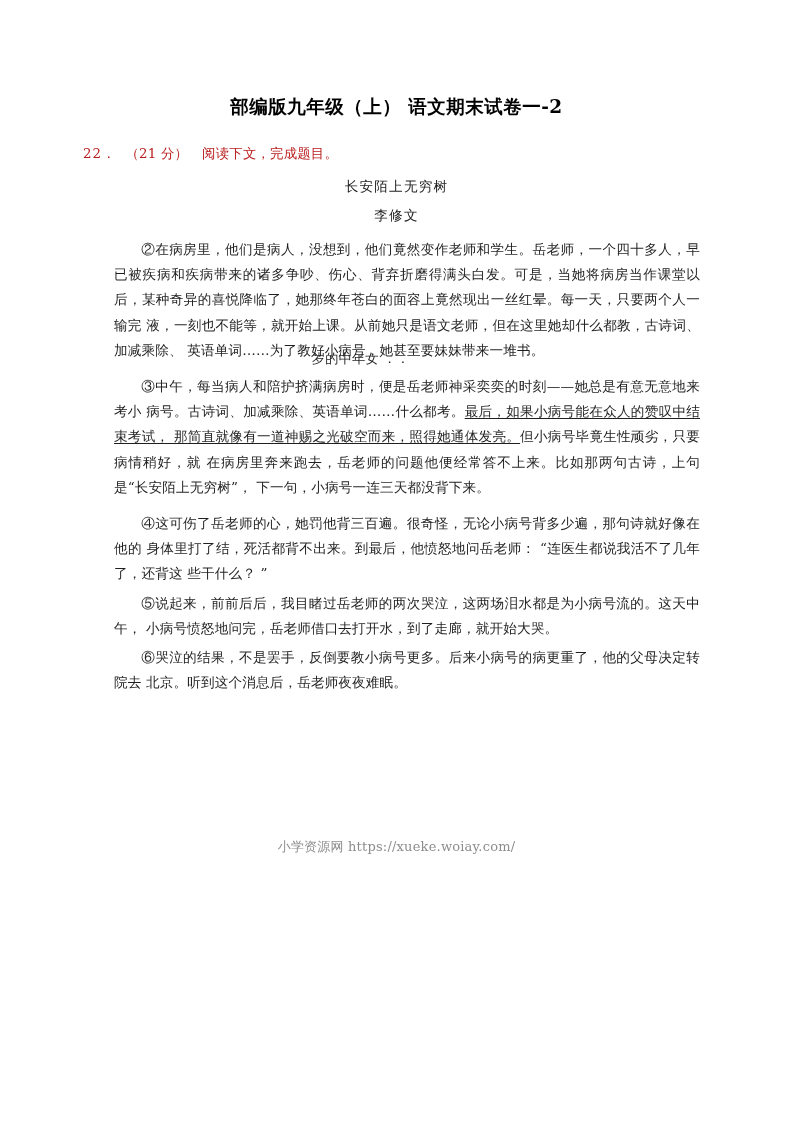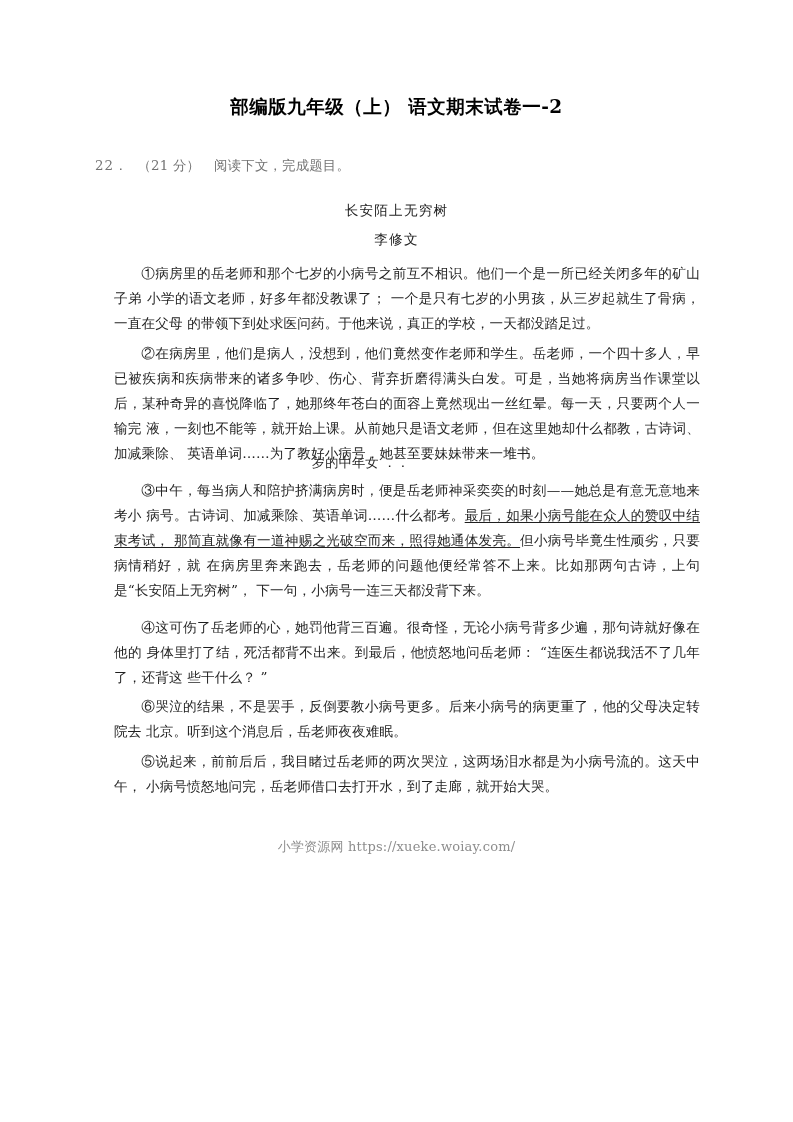--- a/index.html
+++ b/index.html
@@ -35,26 +35,26 @@
     font-weight: bold;
     letter-spacing: 0.5px;
     margin: 0;
     padding-top: 94px;
     color: #000000;
     font-family: "DejaVu Serif", "Liberation Serif", serif;
   }
 
   
   .question-line {
-    margin: 12px;
+    margin: 0;
     padding-top: 26px;
     padding-left: 83px;
     font-size: 13.4px;
     letter-spacing: 0.2px;
-    color: #737373;
+    color: #b91c1c;
   }
   .question-line .num { letter-spacing: 1px; }
   .q-gap { display: inline-block; width: 9px; }
   .q-gap2 { display: inline-block; width: 14px; }
 
   
   .article-title,
   .article-author {
     text-align: center;
     font-size: 13.6px;
@@ -129,39 +129,38 @@
     <div class="question-line">
       <span class="num">22．</span><span class="q-gap"></span><span>（21 分）</span><span class="q-gap2"></span><span>阅读下文，完成题目。</span>
     </div>
 
     <div class="article-title">长安陌上无穷树</div>
 
     <div class="article-author">李修文</div>
 
     <div class="body-block">
 
-      <p class="para"><span>①</span><span>病房里的岳老师和那个七岁的小病号之前互不相识。他们一个是一所已经关闭多年的矿山子弟 小学的语文老师，好多年都没教课了； 一个是只有七岁的小男孩，从三岁起就生了骨病，一直在父母 的带领下到处求医问药。于他来说，真正的学校，一天都没踏足过。</span></p>
 
       <p class="para"><span>②</span><span>在病房里，他们是病人，没想到，他们竟然变作老师和学生。岳老师，一个四十多人，早已被疾病和疾病带来的诸多争吵、伤心、背弃折磨得满头白发。可是，当她将病房当作课堂以 后，某种奇异的喜悦降临了，她那终年苍白的面容上竟然现出一丝红晕。每一天，只要两个人一输完 液，一刻也不能等，就开始上课。从前她只是语文老师，但在这里她却什么都教，古诗词、加减乘除、 英语单词……为了教好小病号，她甚至要妹妹带来一堆书。</span></p>
 
       <div class="overlap-wrap">
         <div class="overlap-frag">岁的中年女 ．．</div>
       </div>
 
       <div class="spacer-para"></div>
 
       <p class="para"><span>③</span><span>中午，每当病人和陪护挤满病房时，便是岳老师神采奕奕的时刻——她总是有意无意地来考小 病号。古诗词、加减乘除、英语单词……什么都考。</span><span class="u">最后，如果小病号能在众人的赞叹中结束考试， 那简直就像有一道神赐之光破空而来，照得她通体发亮。</span><span>但小病号毕竟生性顽劣，只要病情稍好，就 在病房里奔来跑去，岳老师的问题他便经常答不上来。比如那两句古诗，上句是“长安陌上无穷树”， 下一句，小病号一连三天都没背下来。</span></p>
 
       <div class="spacer-para"></div>
 
       <p class="para"><span>④</span><span>这可伤了岳老师的心，她罚他背三百遍。很奇怪，无论小病号背多少遍，那句诗就好像在他的 身体里打了结，死活都背不出来。到最后，他愤怒地问岳老师： “连医生都说我活不了几年了，还背这 些干什么？ ”</span></p>
 
+      <p class="para"><span>⑤</span><span>说起来，前前后后，我目睹过岳老师的两次哭泣，这两场泪水都是为小病号流的。这天中午， 小病号愤怒地问完，岳老师借口去打开水，到了走廊，就开始大哭。</span></p>
+
       <p class="para"><span>⑥</span><span>哭泣的结果，不是罢手，反倒要教小病号更多。后来小病号的病更重了，他的父母决定转院去 北京。听到这个消息后，岳老师夜夜难眠。</span></p>
-
-      <p class="para"><span>⑤</span><span>说起来，前前后后，我目睹过岳老师的两次哭泣，这两场泪水都是为小病号流的。这天中午， 小病号愤怒地问完，岳老师借口去打开水，到了走廊，就开始大哭。</span></p>
 
 
 
     </div>
   </div>
 
   <div class="footer">
     <span>小学资源网</span>
     <span class="site">https://xueke.woiay.com/</span>
   </div>

